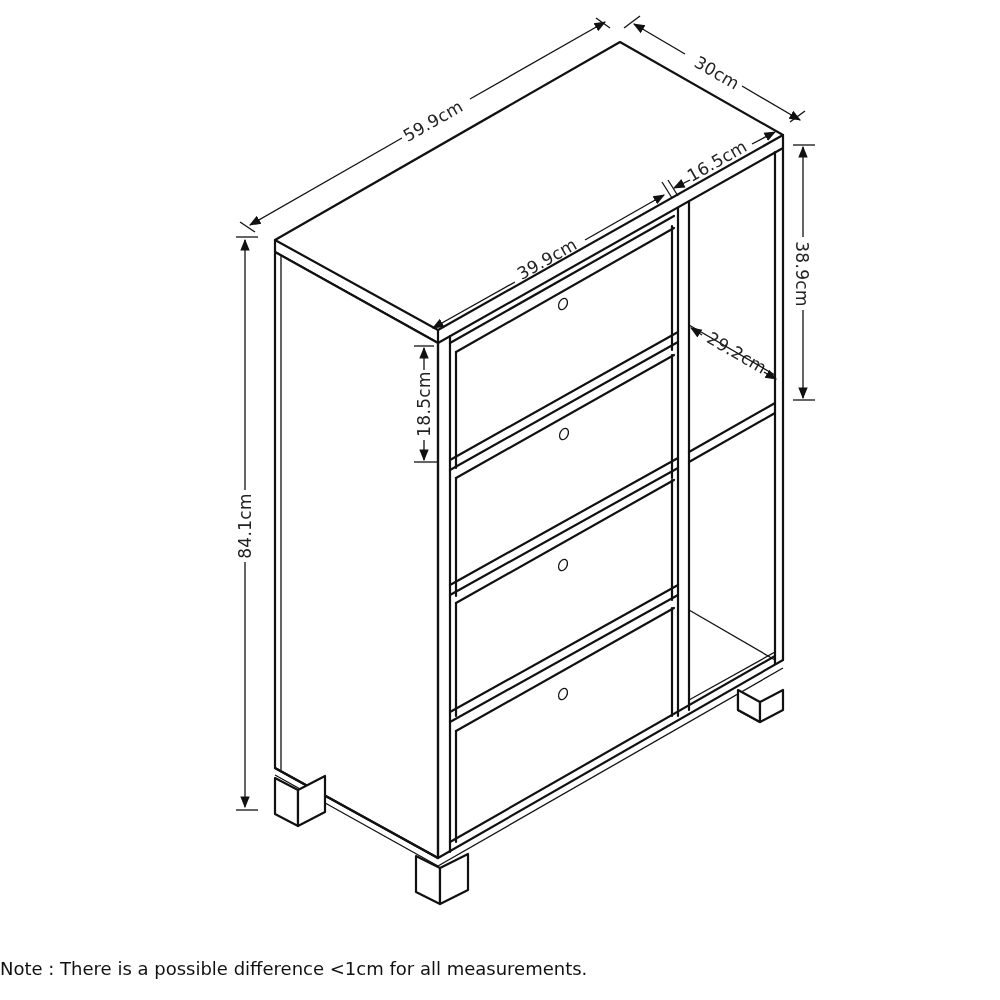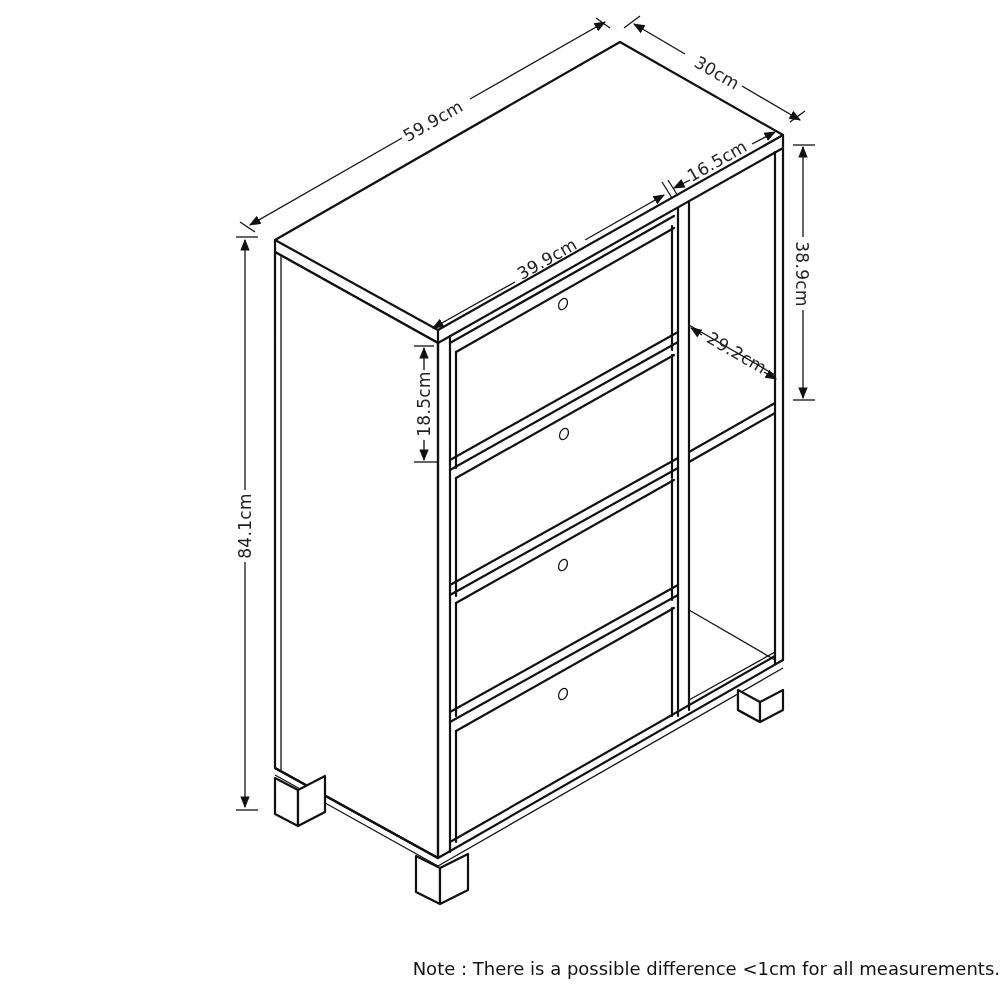--- a/index.html
+++ b/index.html
@@ -5,21 +5,21 @@
   html, body { margin: 0; padding: 0; background: #ffffff; }
   body { width: 1000px; height: 1000px; position: relative; overflow: hidden;
          font-family: "DejaVu Sans", sans-serif; }
   #diagram { position: absolute; left: 0; top: 0; width: 1000px; height: 1000px; }
   .ln { stroke: #111; stroke-width: 2.2; fill: none; stroke-linejoin: round; stroke-linecap: round; }
   .lnt { stroke: #111; stroke-width: 1.3; fill: none; }
   .fillw { fill: #ffffff; stroke: #111; stroke-width: 2.2; stroke-linejoin: round; }
   .dim { stroke: #111; stroke-width: 1.3; fill: none; }
   .arrow { fill: #111; }
   .dimtext { font-family: "DejaVu Sans", sans-serif; font-size: 17px; fill: #222; letter-spacing: 0.3px; }
-  .note { position: absolute; left: 0; width: 1000px; top: 958px; text-align: right;
+  .note { position: absolute; left: 0; width: 1000px; top: 958px; text-align: left;
           font-family: "DejaVu Sans", sans-serif; font-size: 18px; color: #111; }
 </style>
 </head>
 <body>
 
 <svg id="diagram" viewBox="0 0 1000 1000" xmlns="http://www.w3.org/2000/svg">
   <defs>
     <marker id="ah" viewBox="0 0 10 10" refX="9" refY="5" markerWidth="9" markerHeight="9" orient="auto-start-reverse">
       <path d="M0,1 L10,5 L0,9 z" class="arrow"></path>
     </marker>

